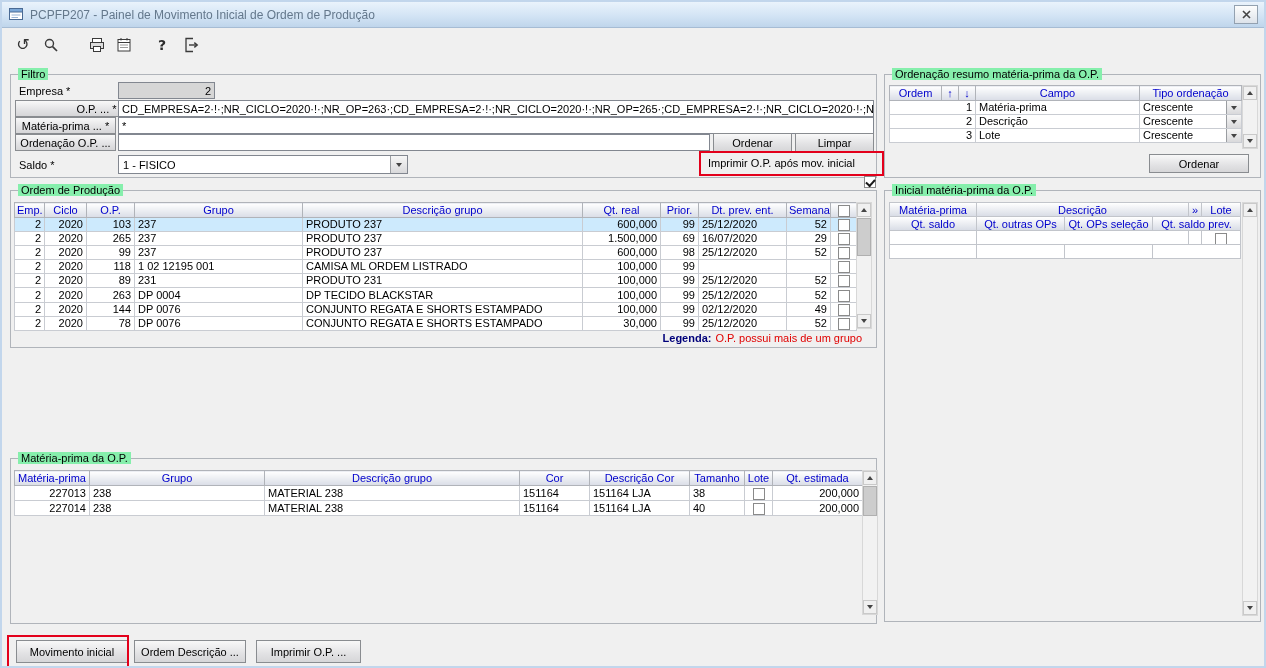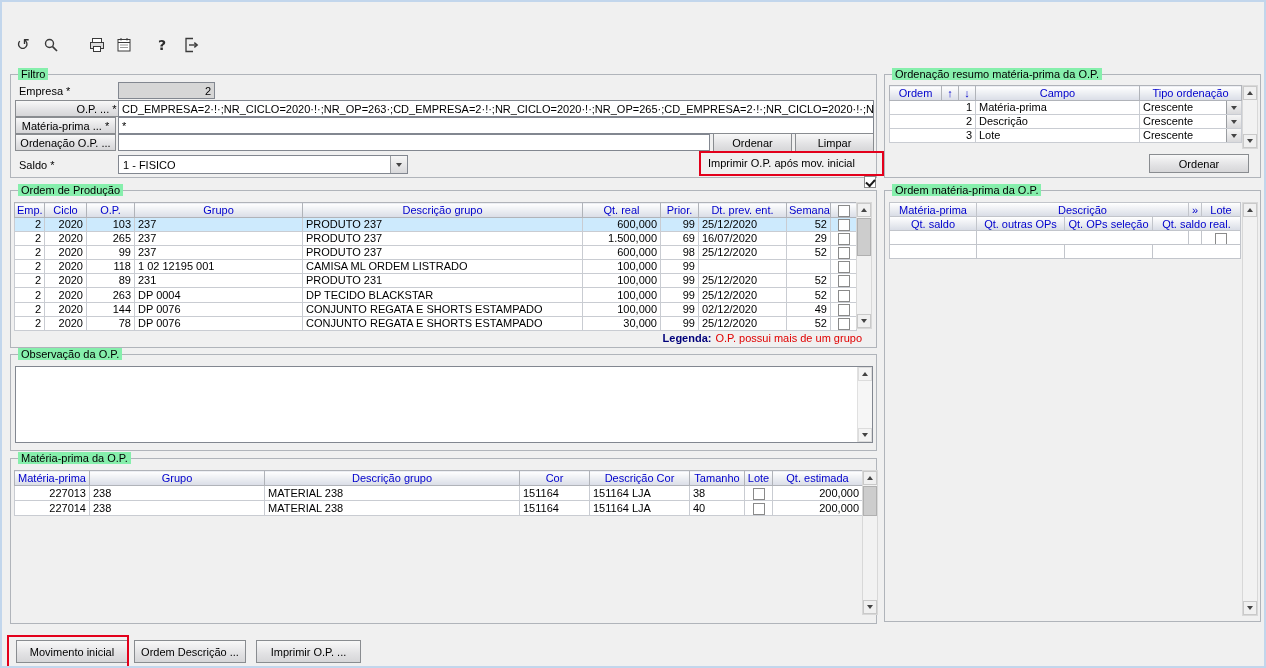--- a/index.html
+++ b/index.html
@@ -94,20 +94,36 @@
   .redbox { position:absolute; border:2px solid #e3001b; pointer-events:none; }
 
   .legend-label { color:#00007a; font-weight:bold; margin-right:4px; }
   .legend-red { color:#e00000; }
 </style>
 </head>
 <body>
 
 <div class="window">
 
+  <div class="titlebar">
+    <span class="abs" style="position:static">
+      <svg width="16" height="16" viewBox="0 0 16 16">
+          <rect x="1.5" y="2.5" width="13" height="11" fill="#fff" stroke="#4a6a94"></rect>
+          <rect x="1.5" y="2.5" width="13" height="3.5" fill="#7ba7d7" stroke="#4a6a94"></rect>
+          <line x1="3.5" y1="9" x2="12.5" y2="9" stroke="#9ab4d4"></line>
+          <line x1="3.5" y1="11.5" x2="10" y2="11.5" stroke="#9ab4d4"></line>
+        </svg>
+    </span>
+    <span class="titlebar-text">PCPFP207 - Painel de Movimento Inicial de Ordem de Produção</span>
+    <span class="close-btn">
+      <svg width="9" height="9" viewBox="0 0 9 9">
+          <path d="M1 1 L8 8 M8 1 L1 8" stroke="#444" stroke-width="1.6"></path>
+        </svg>
+    </span>
+  </div>
 
   <div class="toolbar">
     <span class="tbi">
         <span class="glyph">↺</span>
       </span>
     <span class="tbi" style="margin-left:6px">
       <svg width="16" height="16" viewBox="0 0 16 16">
           <circle cx="6.5" cy="6.5" r="4" fill="none" stroke="#3a3a3a" stroke-width="1.4"></circle>
           <line x1="9.6" y1="9.6" x2="14" y2="14" stroke="#3a3a3a" stroke-width="1.7"></line>
         </svg>
@@ -368,33 +384,33 @@
       <span class="sbtn" style="bottom:0;">
           <span class="tri-dn"></span>
         </span>
     </div>
     <div class="abs" style="right:14px;top:141px;white-space:nowrap;">
       <span class="legend-label">Legenda:</span><span class="legend-red">O.P. possui mais de um grupo</span>
     </div>
   </div>
 
   <div class="gb" style="left:882px;top:188px;width:377px;height:432px;">
-    <span class="gb-title">Ordem matéria-prima da O.P.</span>
+    <span class="gb-title">Inicial matéria-prima da O.P.</span>
     <div class="abs" style="left:4px;top:11px;">
       <div class="drow">
         <div class="dcell h" style="width:88px">Matéria-prima</div>
         <div class="dcell h" style="width:213px">Descrição</div>
         <div class="dcell h" style="width:14px">»</div>
         <div class="dcell h" style="width:40px">Lote</div>
       </div>
       <div class="drow">
         <div class="dcell h" style="width:88px">Qt. saldo</div>
         <div class="dcell h" style="width:89px">Qt. outras OPs</div>
         <div class="dcell h" style="width:89px">Qt. OPs seleção</div>
-        <div class="dcell h" style="width:89px">Qt. saldo real.</div>
+        <div class="dcell h" style="width:89px">Qt. saldo prev.</div>
       </div>
       <div class="drow">
         <div class="dcell b" style="width:88px"></div>
         <div class="dcell b" style="width:213px"></div>
         <div class="dcell b" style="width:14px"></div>
         <div class="dcell b chk" style="width:40px"><span class="cb"></span></div>
       </div>
       <div class="drow">
         <div class="dcell b" style="width:88px"></div>
         <div class="dcell b" style="width:89px"></div>
@@ -405,34 +421,20 @@
     <div class="vscroll abs" style="left:357px;top:11px;height:414px;">
       <span class="sbtn" style="top:0;">
           <span class="tri-up"></span>
         </span>
       <span class="sbtn" style="bottom:0;">
           <span class="tri-dn"></span>
         </span>
     </div>
   </div>
 
-  <div class="gb" style="left:8px;top:352px;width:867px;height:97px;">
-    <span class="gb-title">Observação da O.P.</span>
-    <div class="abs obs-area" style="left:4px;top:11px;width:858px;height:77px;">
-      <span></span>
-      <div class="obs-scroll">
-        <span class="sbtn light" style="top:0;">
-            <span class="tri-up"></span>
-          </span>
-        <span class="sbtn light" style="bottom:0;">
-            <span class="tri-dn"></span>
-          </span>
-      </div>
-    </div>
-  </div>
 
   <div class="gb" style="left:8px;top:456px;width:867px;height:166px;">
     <span class="gb-title">Matéria-prima da O.P.</span>
     <table class="grid abs mp-grid" style="left:3px;top:11px;width:848px;">
       <colgroup>
           <col style="width:75px">
           <col style="width:175px">
           <col style="width:255px">
           <col style="width:70px">
           <col style="width:100px">

